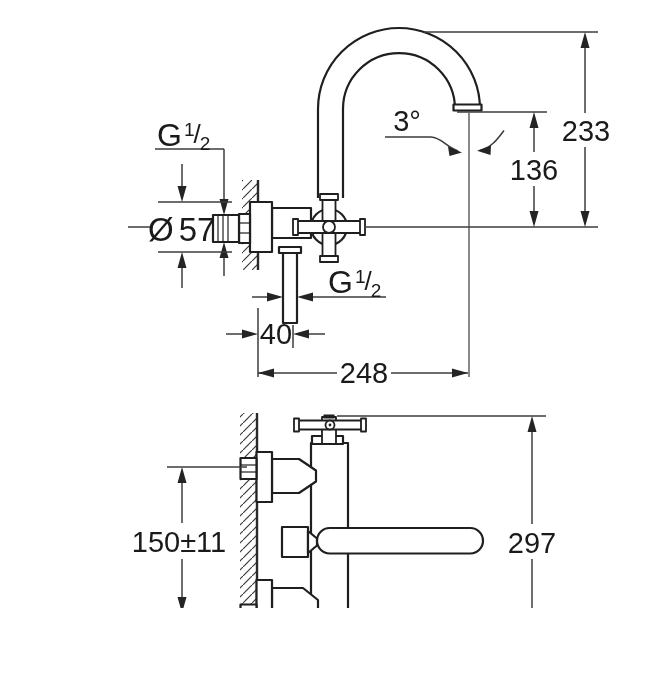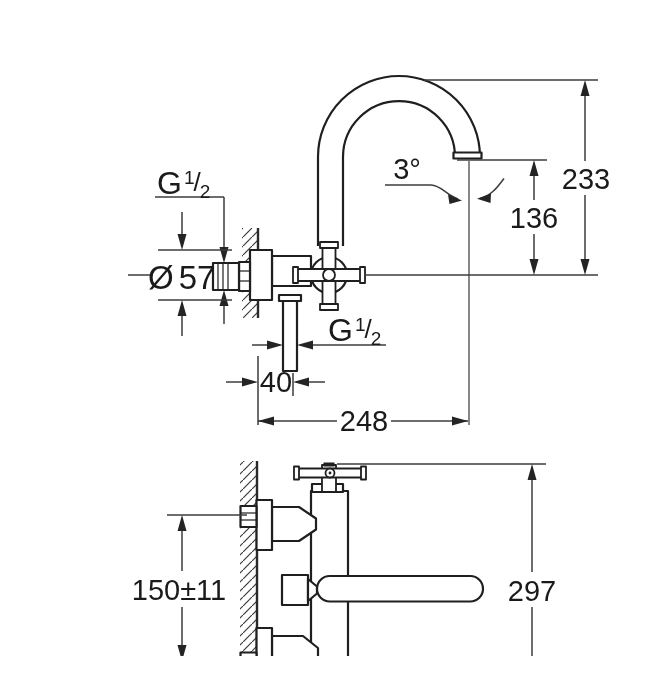--- a/index.html
+++ b/index.html
@@ -1,16 +1,16 @@
 <!DOCTYPE html>
 <html><head>
 <meta charset="utf-8">
 <style>
   html,body{margin:0;padding:0;background:#ffffff;}
-  .stage{width:645px;height:608px;background:#ffffff;position:relative;overflow:hidden;margin-top:48px;}
+  .stage{width:645px;height:608px;background:#ffffff;position:relative;overflow:hidden;}
   svg{display:block;}
   .part{fill:#ffffff;stroke:#1f1f1f;stroke-width:2.2;stroke-linejoin:round;}
   .part-thin{fill:#ffffff;stroke:#1f1f1f;stroke-width:1.8;stroke-linejoin:round;}
   .pline{fill:none;stroke:#1f1f1f;stroke-width:2.2;stroke-linejoin:round;}
   .facet{fill:none;stroke:#1f1f1f;stroke-width:1.2;}
   .dark{fill:#1f1f1f;stroke:none;}
   .wall{fill:none;stroke:#2a2a2a;stroke-width:2.4;}
   .dim{fill:none;stroke:#3c3c3c;stroke-width:1.5;}
   .thin{fill:none;stroke:#4a4a4a;stroke-width:1.3;}
   .arrow{fill:#242424;stroke:none;}

